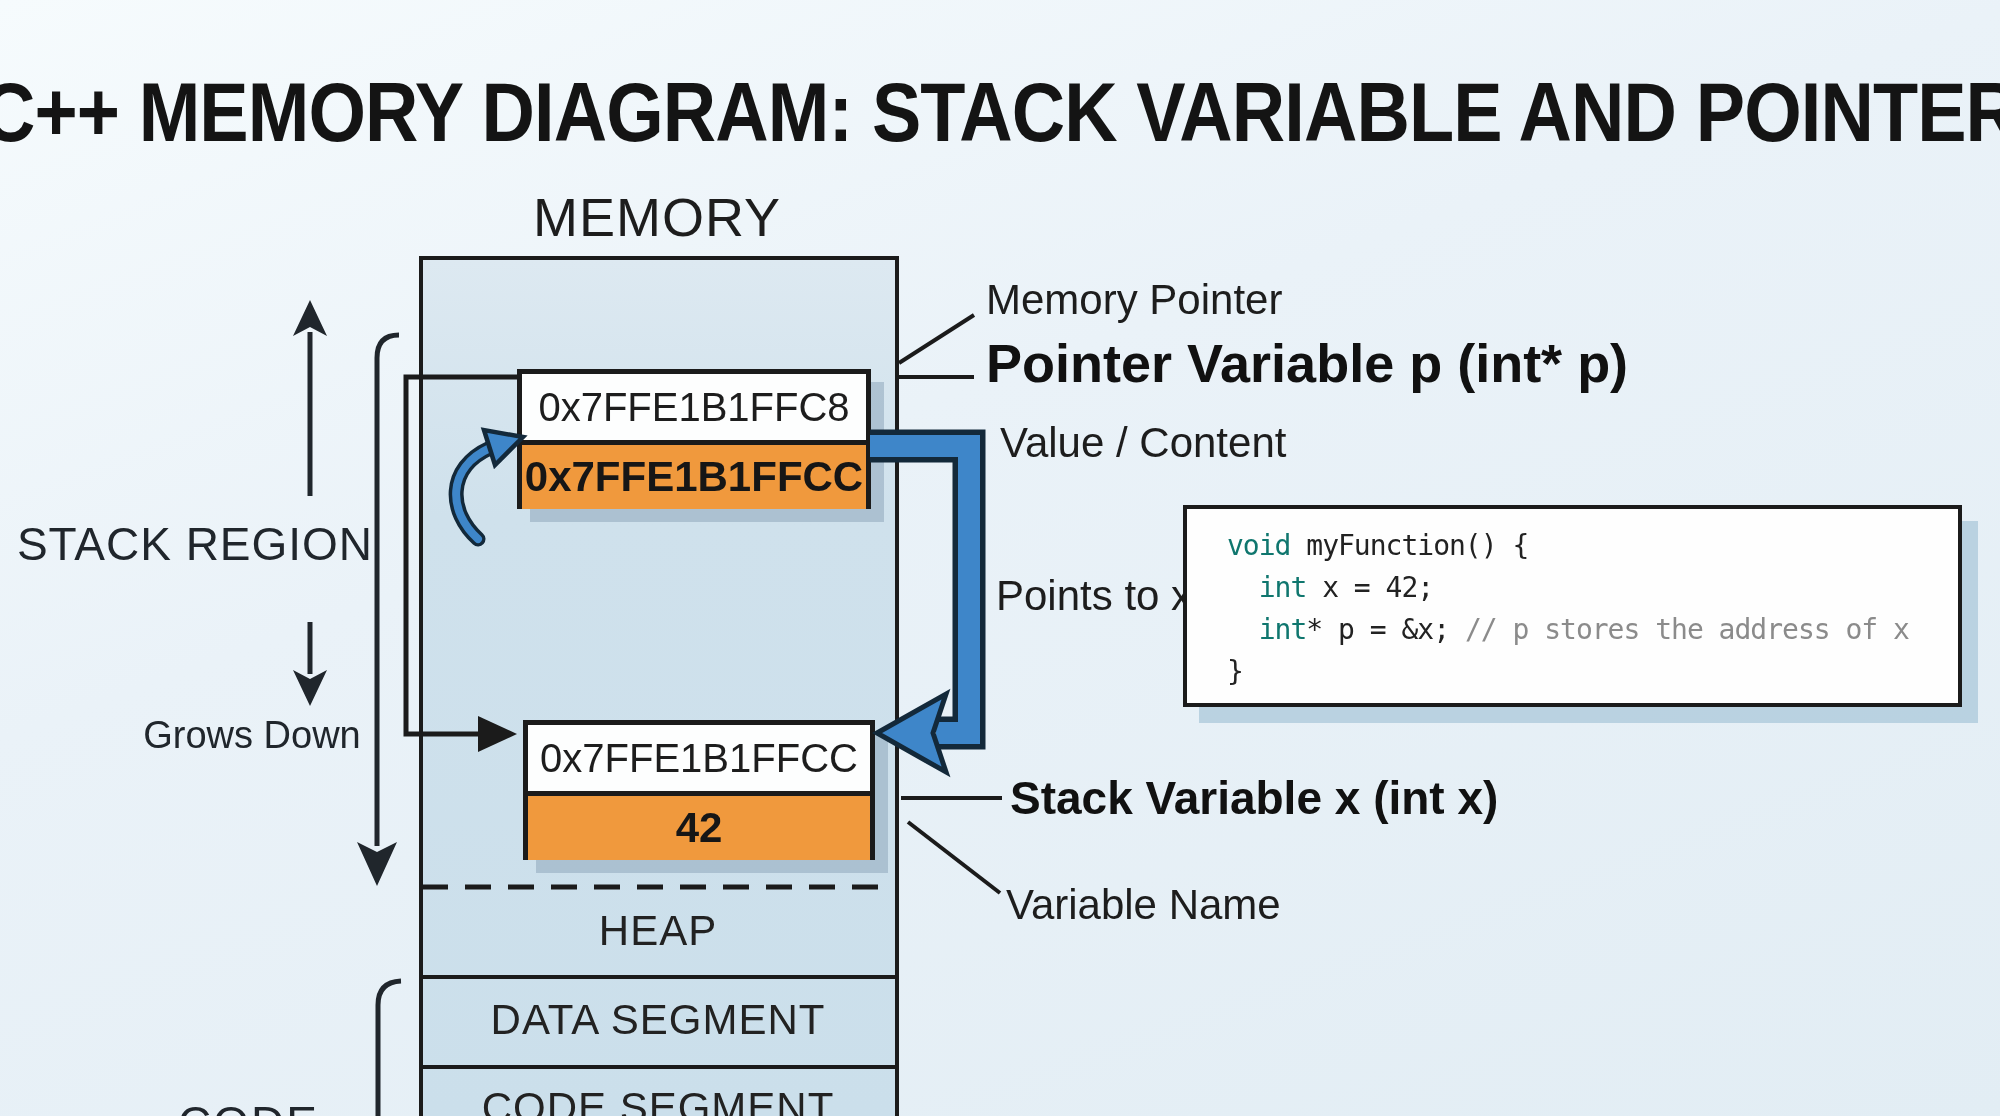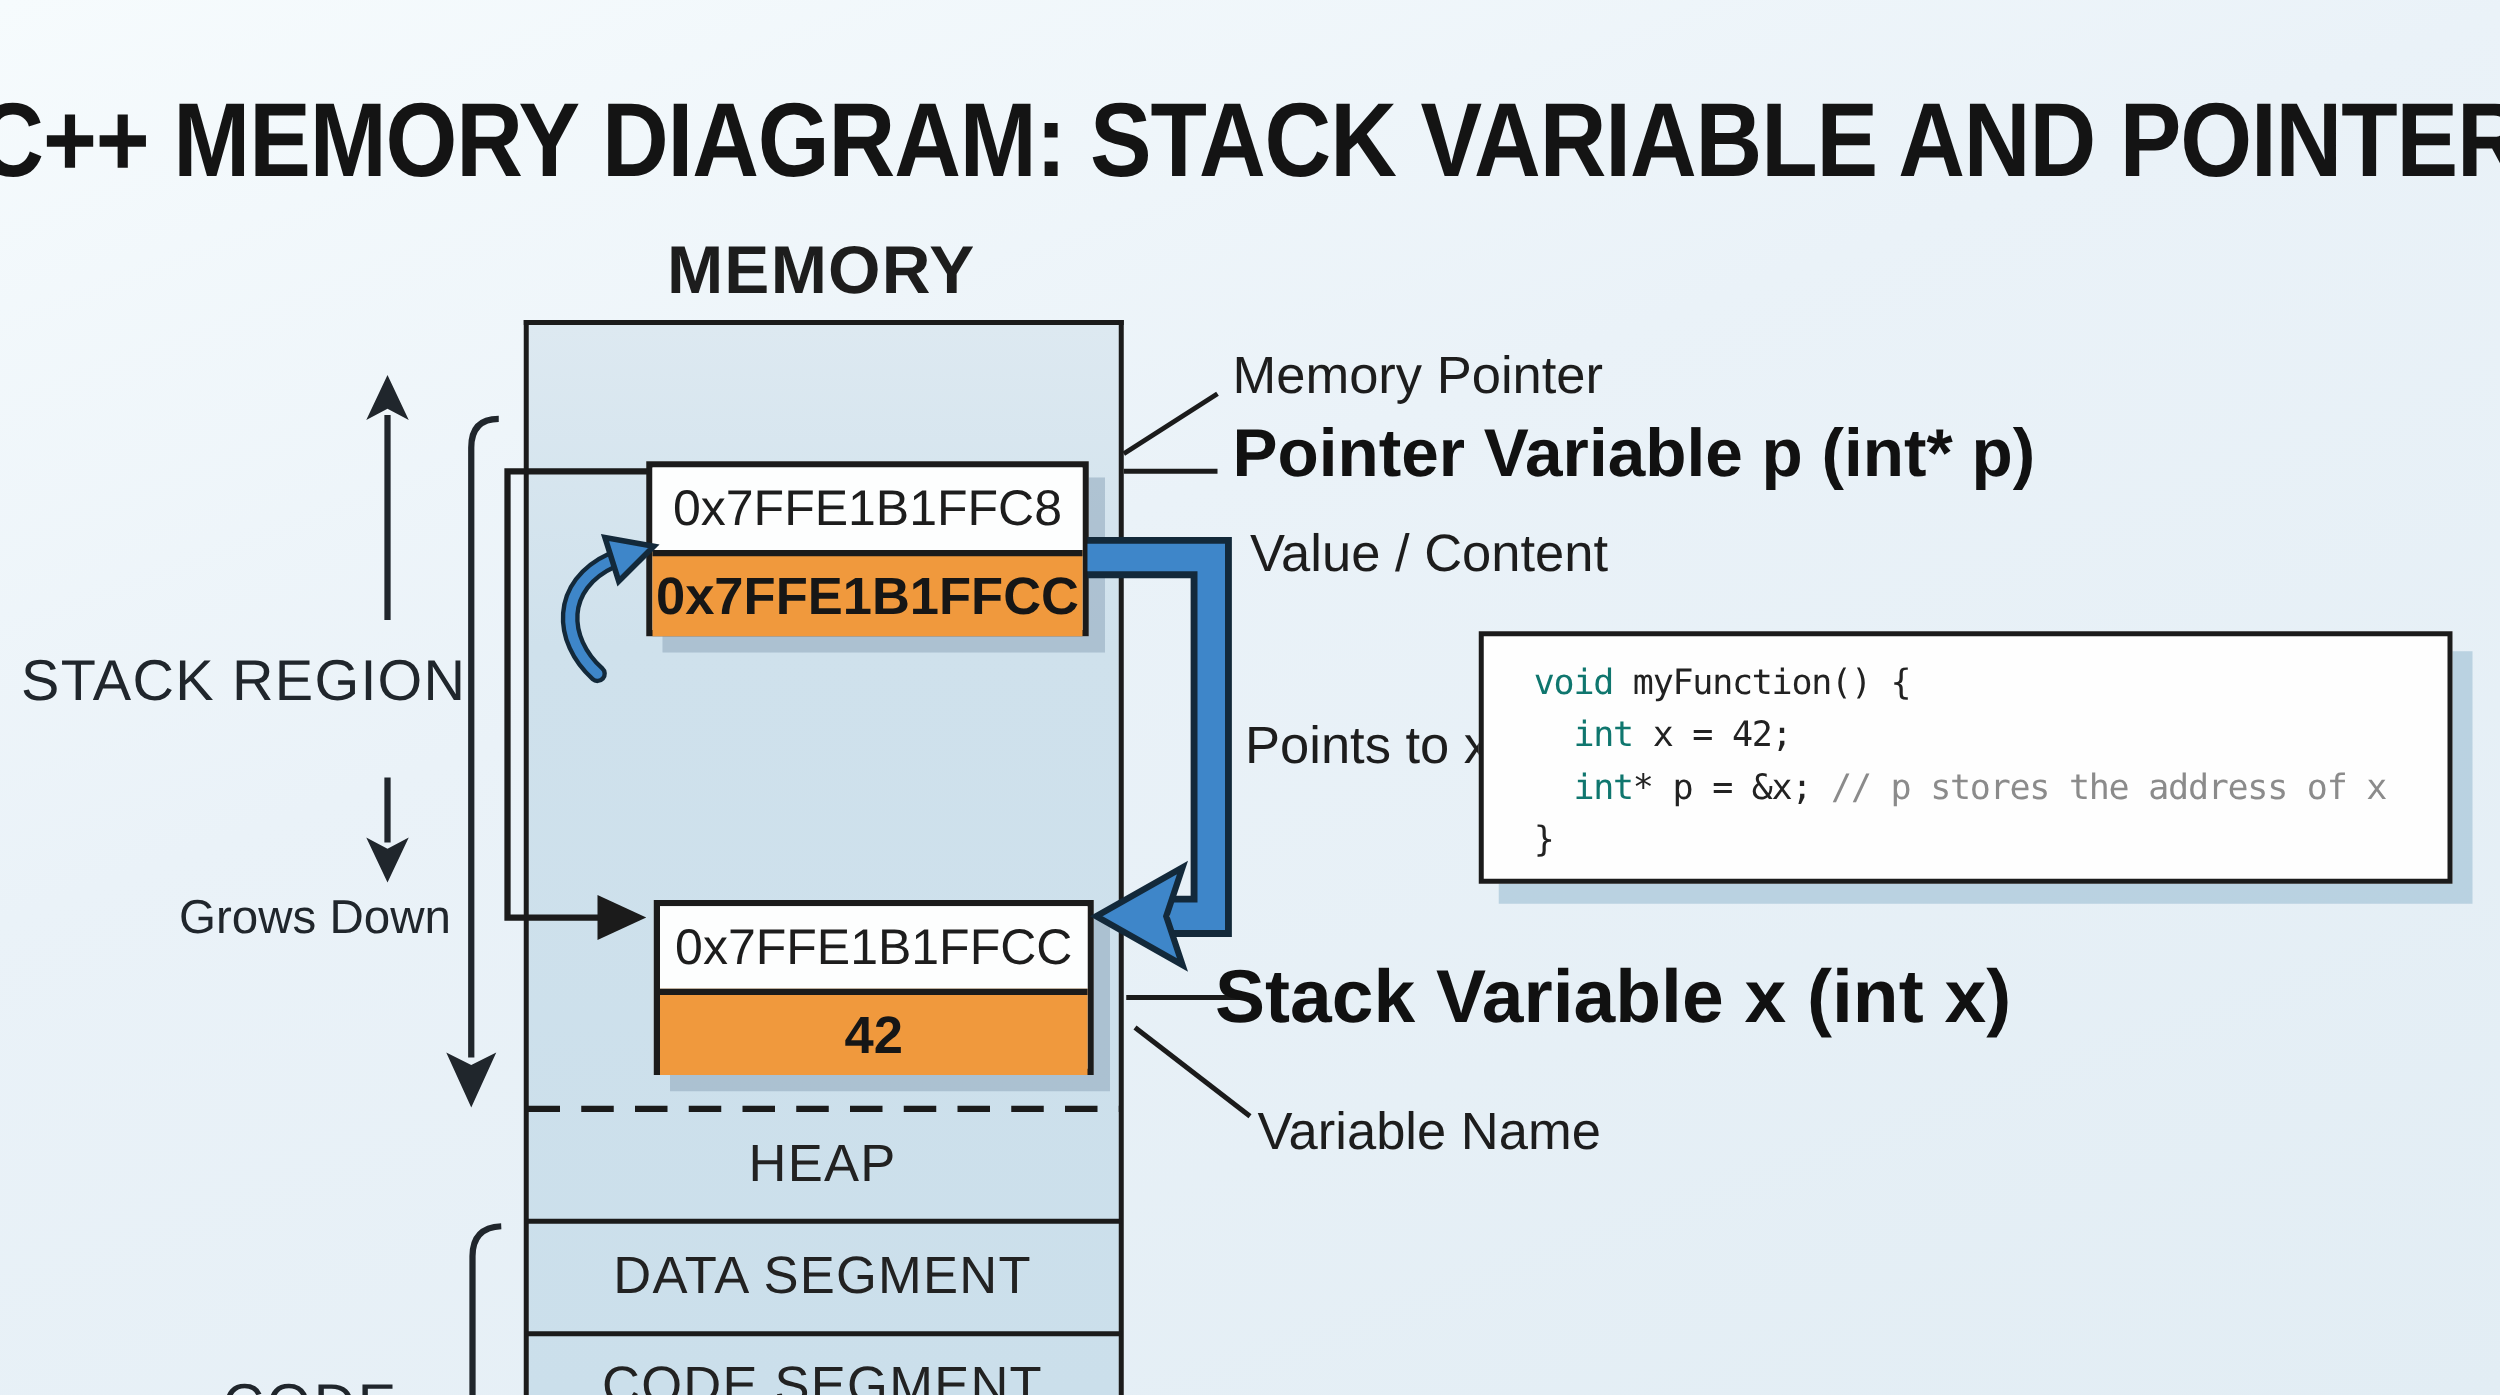--- a/index.html
+++ b/index.html
@@ -9,21 +9,21 @@
     background:linear-gradient(160deg,#f6fbfd 0%,#eaf2f8 40%,#e2edf4 100%);
     color:#1b1b1b;
   }
   .abs{position:absolute;}
   .vcenter{transform:translateY(-54%);}
   #title{
     left:50%;top:64px;transform:translateX(-50%) scaleX(0.88);transform-origin:center;
     font-size:84px;font-weight:800;letter-spacing:-1px;color:#141414;white-space:nowrap;
   }
   #memory-heading{left:657px;top:219px;transform:translate(-50%,-54%);
-    font-size:54px;font-weight:700;letter-spacing:1px;color:#1d1d1d;}
+    font-size:54px;font-weight:400;letter-spacing:1px;color:#1d1d1d;}
   
   #memory-column{
     left:419px;top:256px;width:480px;height:860px;box-sizing:border-box;
     border:4px solid #1b1b1b;border-bottom:none;
     background:linear-gradient(180deg,#dde9f1 0%,#cfe1ec 30%,#cbdfeb 100%);
   }
   .band-label{left:658px;transform:translate(-50%,-54%);font-size:42px;font-weight:500;
     letter-spacing:1px;color:#222;white-space:nowrap;}
   
   .mem-box{box-sizing:border-box;border:5px solid #1b1b1b;background:#fdfefe;
@@ -40,21 +40,21 @@
   #grows-down-label{left:252px;top:737px;transform:translate(-50%,-54%);
     font-size:38px;font-weight:500;white-space:nowrap;color:#20262c;}
   #code-region-label{left:178px;top:1096px;font-size:46px;font-weight:500;letter-spacing:2px;color:#20262c;}
   
   .note{white-space:nowrap;color:#1d1d1d;}
   #memory-address-label{left:986px;top:302px;font-size:42px;font-weight:400;}
   #pointer-variable-label{left:986px;top:365px;font-size:54px;font-weight:700;color:#111;}
   #value-content-label{left:1000px;top:445px;font-size:42px;font-weight:400;}
   #points-to-label{left:996px;top:598px;font-size:42px;font-weight:400;}
   #address-of-label{left:448px;top:562px;font-size:40px;font-weight:400;color:#23282d;}
-  #stack-variable-label{left:972px;top:800px;font-size:60px;font-weight:700;color:#111;}
+  #stack-variable-label{left:1010px;top:800px;font-size:46px;font-weight:700;color:#111;}
   #variable-name-label{left:1006px;top:907px;font-size:42px;font-weight:400;}
   
   #code-box{
     left:1183px;top:505px;width:779px;height:202px;box-sizing:border-box;
     background:#fefefe;border:4px solid #1b1b1b;
     box-shadow:16px 16px 0 rgba(150,185,208,.55);
     padding:16px 0 0 40px;
   }
   #code-box pre{
     margin:0;font-family:"DejaVu Sans Mono","Liberation Mono",monospace;

